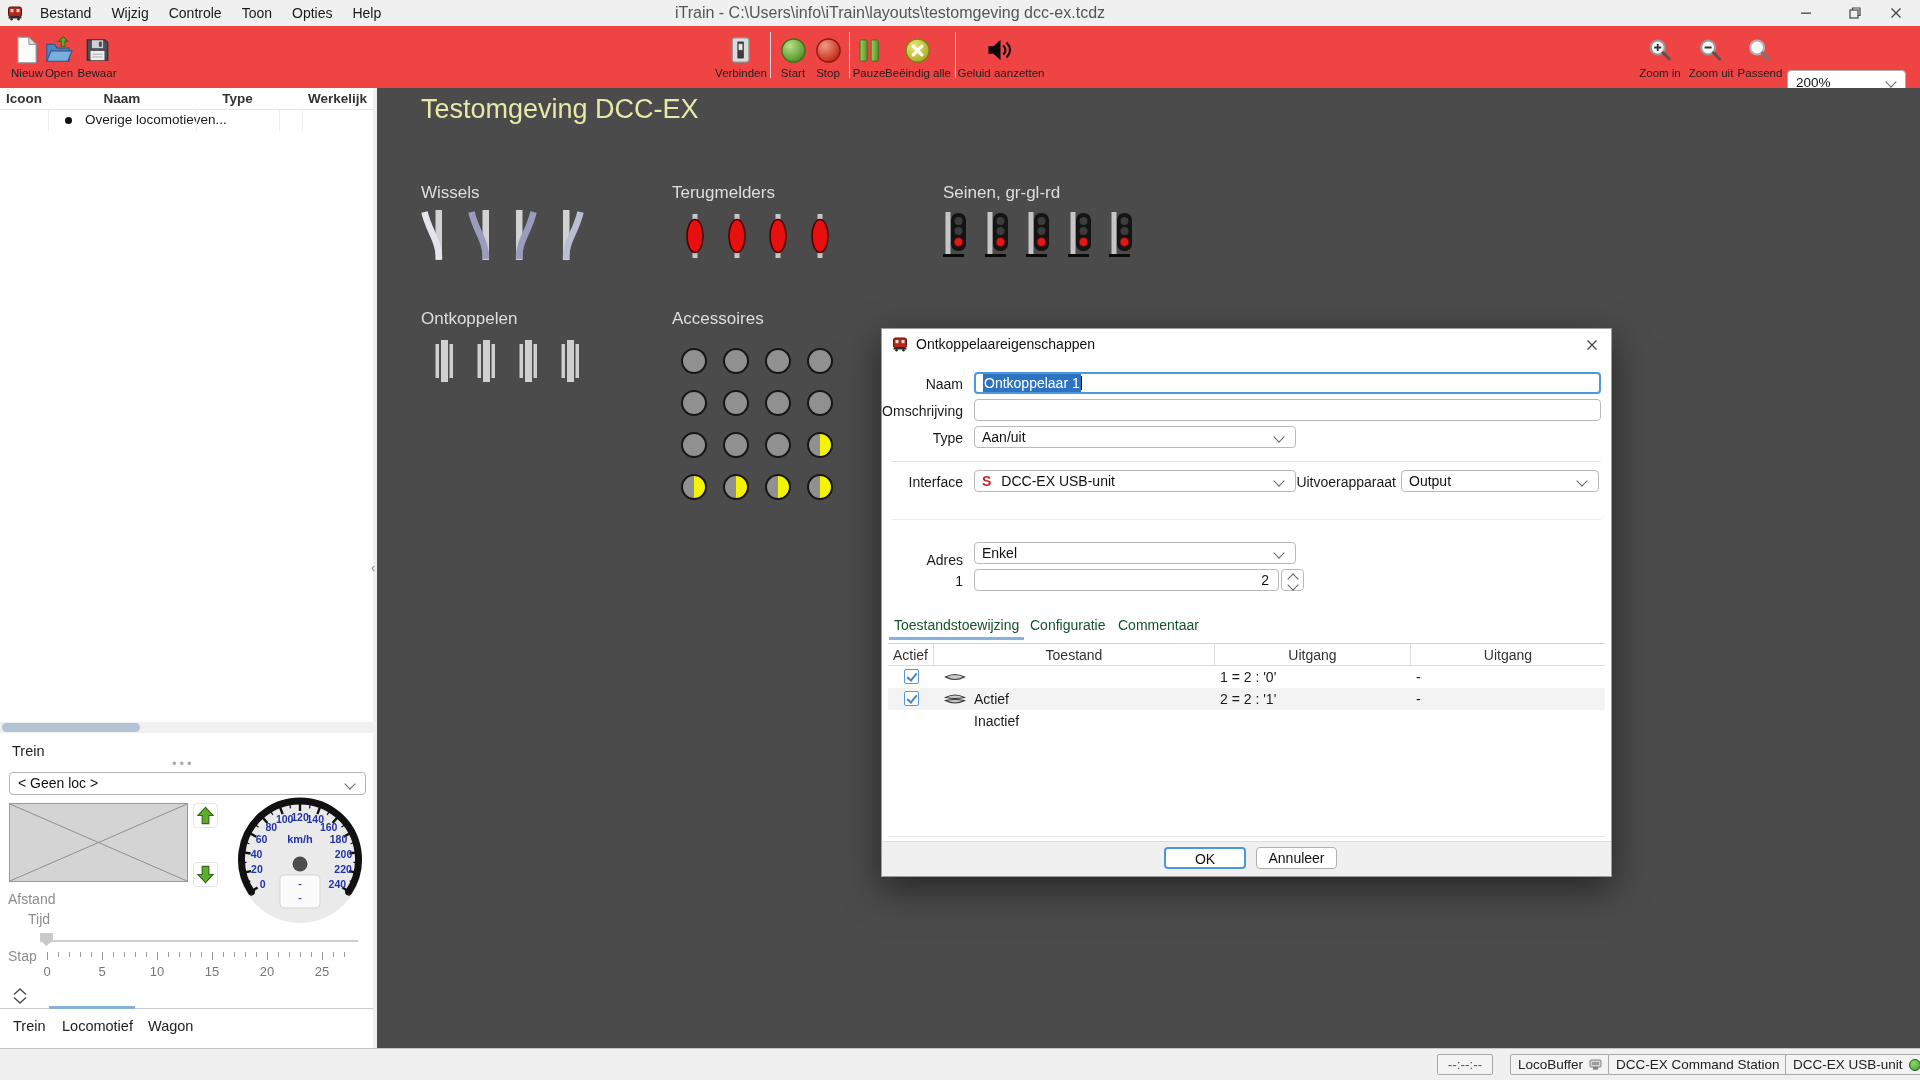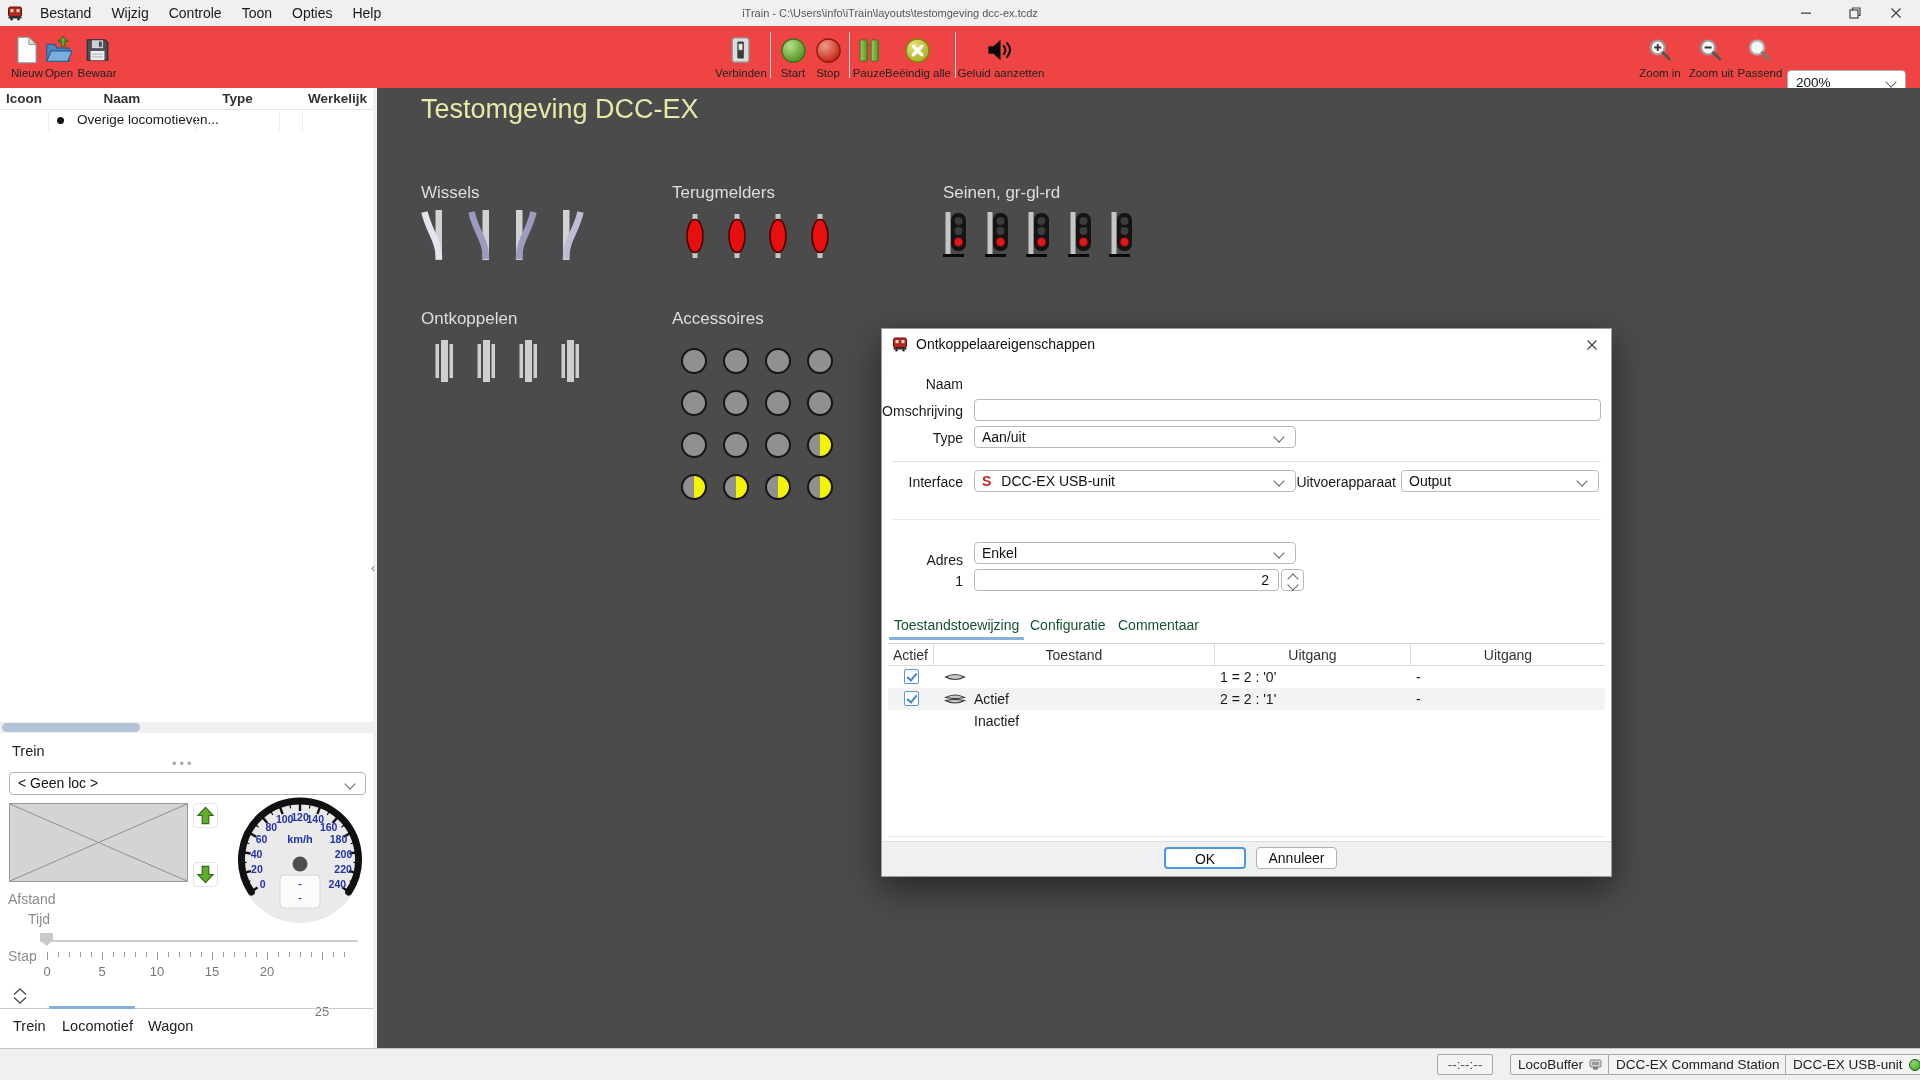--- a/index.html
+++ b/index.html
@@ -3,21 +3,21 @@
 <meta charset="utf-8">
 <style>
   html,body{margin:0;padding:0;width:1920px;height:1080px;overflow:hidden;
     font-family:"Liberation Sans",sans-serif;-webkit-font-smoothing:antialiased;}
   #app{position:relative;width:1920px;height:1080px;background:#f0f0f0;}
   .a{position:absolute;}
   
   #titlebar{left:0;top:0;width:1920px;height:26px;background:#f0f0f0;}
   #menubar{left:30px;top:0;height:26px;display:flex;align-items:center;}
   .menu-item{padding:0 10px;font-size:14px;color:#1a1a1a;line-height:26px;cursor:default;}
-  #window-title{left:590px;top:0;width:600px;text-align:center;line-height:26px;font-size:11px;color:#555;white-space:nowrap;}
+  #window-title{left:590px;top:0;width:600px;text-align:center;line-height:26px;font-size:16px;color:#555;white-space:nowrap;}
   .wctl{top:0;width:30px;height:26px;display:flex;align-items:center;justify-content:center;}
   
   #toolbar{left:0;top:26px;width:1920px;height:62px;background:#ef4444;border-bottom:1px solid #e3e3e3;}
   .tbtn{position:absolute;top:10px;transform:translateX(-50%);display:flex;flex-direction:column;align-items:center;white-space:nowrap;}
   .tbtn .icon{width:28px;height:28px;display:flex;align-items:center;justify-content:center;}
   .tlabel{font-size:11.5px;color:#222;margin-top:3px;}
   .tsep{position:absolute;top:6px;width:1px;height:46px;background:#d7d7d7;}
   #zoom-combo{left:1787px;top:44px;width:119px;height:25px;background:#fff;border:1px solid #adadad;border-radius:4px;
     font-size:13.5px;color:#111;line-height:23px;padding-left:8px;box-sizing:border-box;}
   .chev{position:absolute;width:7px;height:7px;border-right:1.7px solid #666;border-bottom:1.7px solid #666;transform:rotate(45deg);}
@@ -279,21 +279,21 @@
       <div class="tsep" style="left: 955px;"></div>
     </div>
 
   <div class="a" id="left-panel">
     <div id="loco-table">
         <div class="a lt-cell" style="left: 0px; width: 48px;">Icoon</div>
         <div class="a lt-cell" style="left: 48px; width: 148px;">Naam</div>
         <div class="a lt-cell" style="left: 196px; width: 83px;">Type</div>
         <div class="a lt-cell" style="left: 279px; width: 23px;"></div>
         <div class="a lt-cell" style="left: 302px; width: 71px;">Werkelijk</div>
-        <div class="a" style="left: 4px; top: 21px; width: 373px; height: 22px;">
+        <div class="a" style="left: 12px; top: 21px; width: 373px; height: 22px;">
           <span class="a" style="left: 53px; top: 8px; width: 7px; height: 7px; border-radius: 50%; background: rgb(17, 17, 17);"></span>
           <span class="a" style="left: 73px; top: 0px; font-size: 13.5px; line-height: 22px; color: rgb(26, 26, 26); white-space: nowrap;">Overige locomotieven...</span>
         </div>
         <div class="a lt-rowcell" style="left: 0px; width: 48px;"></div>
         <div class="a lt-rowcell" style="left: 48px; width: 148px;"></div>
         <div class="a lt-rowcell" style="left: 196px; width: 83px;"></div>
         <div class="a lt-rowcell" style="left: 279px; width: 23px;"></div>
         <div class="a lt-rowcell" style="left: 302px; width: 71px;"></div>
       </div>
     <div class="a" id="hscroll">
@@ -412,21 +412,21 @@
         <span class="tick" style="left: 322px; height: 8px;"></span>
         <span class="tick" style="left: 333px; height: 5px;"></span>
         <span class="tick" style="left: 344px; height: 5px;"></span>
       </div>
     <div class="a" id="step-nums" style="left:0;top:876px;width:373px;height:16px;">
         <span class="scale-num" style="left: 47px;">0</span>
         <span class="scale-num" style="left: 102px;">5</span>
         <span class="scale-num" style="left: 157px;">10</span>
         <span class="scale-num" style="left: 212px;">15</span>
         <span class="scale-num" style="left: 267px;">20</span>
-        <span class="scale-num" style="left: 322px; margin-top: 40px;">25</span>
+        <span class="scale-num" style="left: 322px;">25</span>
       </div>
 
     <div class="a" style="left:12px;top:899px;"><span class="icon"><svg width="16" height="18" viewBox="0 0 16 18">
             <path d="M2 7.5 L8 2 L14 7.5" fill="none" stroke="#555" stroke-width="1.6"></path>
             <path d="M2 10.5 L8 16 L14 10.5" fill="none" stroke="#555" stroke-width="1.6"></path>
           </svg></span></div>
 
     <div class="a" id="tab-underline-row"></div>
     <div class="a" id="train-tab-indicator"></div>
     <div id="bottom-tabs">
@@ -573,20 +573,23 @@
     <div class="a" id="dlg-title">Ontkoppelaareigenschappen</div>
     <div class="a" style="left:698px;top:4px;width:24px;height:24px;display:flex;align-items:center;justify-content:center;">
       <span class="icon">
           <svg width="12" height="12" viewBox="0 0 12 12">
             <path d="M1.5 1.5 L10.5 10.5 M10.5 1.5 L1.5 10.5" stroke="#444" stroke-width="1.3"></path>
           </svg>
         </span>
     </div>
 
     <div class="dlg-label" style="top:44px;">Naam</div>
+    <div class="dlg-input focused" style="left:92px;top:43px;width:627px;">
+      <span class="sel-text">Ontkoppelaar 1</span><span class="caret"></span>
+    </div>
 
     <div class="dlg-label" style="top:71px;">Omschrijving</div>
     <div class="dlg-input" style="left:92px;top:70px;width:627px;">
       <span></span>
     </div>
 
     <div class="dlg-label" style="top:98px;">Type</div>
     <div class="dlg-input" style="left:92px;top:97px;width:322px;">
       <span>Aan/uit</span>
       <span class="chev" style="right:12px;top:6px;"></span>

